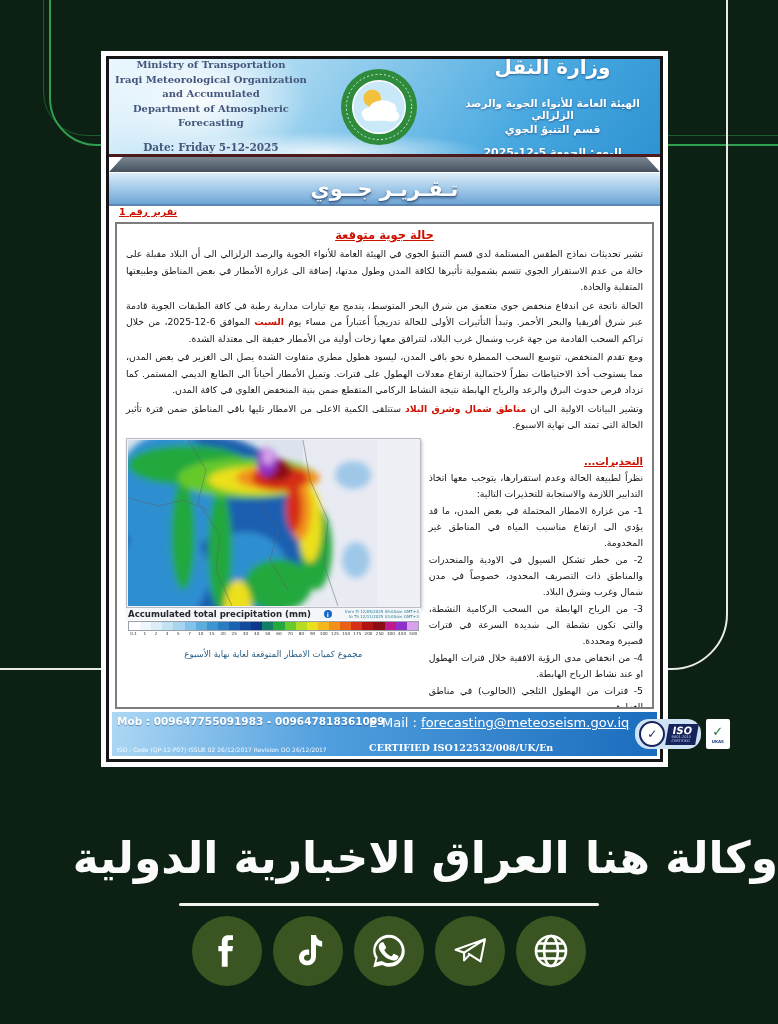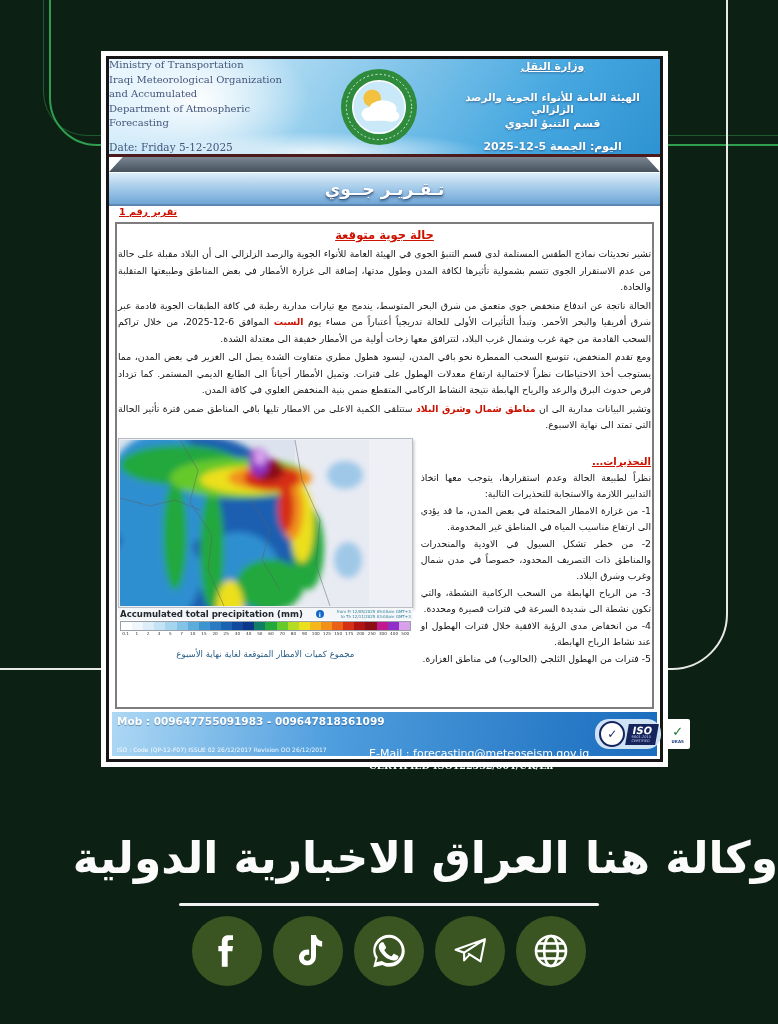--- a/index.html
+++ b/index.html
@@ -26,48 +26,48 @@
     display:flex;align-items:center;overflow:hidden;
   }
   .doc-header::before{
     content:"";position:absolute;left:-20px;top:-30px;width:220px;height:140px;
     background:radial-gradient(closest-side,rgba(255,255,255,.95),rgba(255,255,255,0));
   }
   .doc-header::after{
     content:"";position:absolute;left:40px;bottom:-18px;width:340px;height:40px;
     background:radial-gradient(closest-side,rgba(255,255,255,.8),rgba(255,255,255,0));
   }
-  .hdr-en{width:37%;color:#44567c;font-family:"DejaVu Serif",serif;
-    font-weight:normal;font-size:10px;line-height:1.45;position:relative;z-index:1;}
+  .hdr-en{width:37%;text-align:center;color:#44567c;font-family:"DejaVu Serif",serif;
+    font-weight:bold;font-size:10px;line-height:1.45;position:relative;z-index:1;}
   .hdr-en .en-date{margin-top:9px;font-size:10.5px;}
   .hdr-logo{width:24%;display:flex;justify-content:center;position:relative;z-index:1;}
   .hdr-ar{width:39%;text-align:center;color:#fff;font-weight:bold;direction:rtl;
     text-shadow:0 1px 2px rgba(20,40,90,.55);position:relative;z-index:1;}
-  .hdr-ar .ar-ministry{font-size:11px;margin-bottom:18px;text-decoration:underline;}
+  .hdr-ar .ar-ministry{font-size:20px;margin-bottom:18px;}
   .hdr-ar .ar-org{font-size:10.5px;margin-bottom:2px;}
   .hdr-ar .ar-dept{font-size:11px;}
   .hdr-ar .ar-date{font-size:11px;margin-top:10px;}
 
   .maroon-line{position:absolute;left:0;right:0;top:95px;height:3px;background:#4c1a1a;}
   .slate-band{position:absolute;left:0;right:0;top:98px;height:15px;
     background:linear-gradient(#7a8793,#45515c);
     clip-path:polygon(2.5% 0,97.5% 0,100% 100%,0 100%);}
   .banner{position:absolute;left:0;right:0;top:113px;height:31px;
     background:linear-gradient(#dcedf9 0%,#a8cdeb 45%,#6fa6d6 100%);
     border-top:1px solid #fff;border-bottom:2px solid #5d87b3;
     display:flex;align-items:center;justify-content:center;}
-  .banner-title{color:#fff;font-weight:bold;font-size:17px;letter-spacing:1px;
+  .banner-title{color:#fff;font-weight:bold;font-size:21px;letter-spacing:1px;
     text-shadow:0 1px 0 #3c5f86,0 2px 3px rgba(20,40,80,.6);}
   .report-no{position:absolute;left:10px;top:147px;color:#cc1100;font-size:9.5px;
     font-weight:bold;text-decoration:underline;}
 
   .content{
     position:absolute;left:6px;right:6px;top:163px;bottom:50px;
     border:2px solid #7d7d7d;background:#fff;direction:rtl;
-    padding:3px 1px;box-sizing:border-box;overflow:hidden;
+    padding:3px 9px;box-sizing:border-box;overflow:hidden;
   }
   .sec-title{text-align:center;color:#cc1100;font-weight:bold;font-size:11.5px;
     text-decoration:underline;margin:1px 0 4px;}
   .para{font-size:9.3px;line-height:1.78;text-align:justify;color:#141414;margin:0 0 2px;}
   .red{color:#cc1100;font-weight:bold;}
   .cols{display:flex;gap:8px;margin-top:4px;}
   .col-warn{flex:1 1 50%;}
   .warn-head{color:#cc1100;font-weight:bold;font-size:10px;text-decoration:underline;margin:18px 0 3px;}
   .warn-text{font-size:9.3px;line-height:1.72;text-align:justify;color:#141414;}
   .warn-item{font-size:9.3px;line-height:1.72;text-align:justify;color:#141414;margin-top:1px;}
@@ -88,21 +88,21 @@
 
   .doc-footer{
     position:absolute;left:3px;right:3px;bottom:3px;height:44px;
     background:linear-gradient(100deg,#aed8f4 0%,#4f9ede 40%,#1a6cbd 100%);
     color:#fff;display:flex;align-items:stretch;padding:3px 5px;box-sizing:border-box;gap:6px;
   }
   .ft-left{width:46%;display:flex;flex-direction:column;justify-content:space-between;}
   .ft-mob{font-size:10.5px;font-weight:bold;text-shadow:0 1px 1px rgba(0,30,80,.4);white-space:nowrap;}
   .ft-iso-line{font-size:6px;opacity:.95;white-space:nowrap;}
   .ft-mid{flex:1;display:flex;flex-direction:column;justify-content:space-between;}
-  .ft-email{font-size:11px;white-space:nowrap;margin-top:32px;}
+  .ft-email{font-size:13px;white-space:nowrap;}
   .ft-email a{color:#fff;text-decoration:underline;}
   .ft-cert{font-size:9.5px;font-weight:bold;font-family:"DejaVu Serif",serif;white-space:nowrap;}
   .ft-badges{display:flex;align-items:center;gap:5px;}
   .iso-badge{display:flex;align-items:center;background:#cfe3f5;border-radius:14px;padding:2px 4px;gap:2px;}
   .iso-circle{width:22px;height:22px;border-radius:50%;background:#fff;border:2px solid #16245e;
     display:flex;align-items:center;justify-content:center;color:#16245e;font-weight:bold;font-size:12px;}
   .iso-par{background:#16245e;transform:skewX(-10deg);padding:1px 5px;text-align:center;line-height:1.1;}
   .iso-par .iso-word{font-size:10px;font-weight:bold;color:#fff;}
   .iso-par .iso-std,.iso-par .iso-cert{font-size:3.6px;color:#cdd6f0;}
   .ukas-badge{width:24px;height:30px;background:#fff;border-radius:2px;display:flex;flex-direction:column;
@@ -165,21 +165,21 @@
     <span class="banner-title">تـقـريـر جــوي</span>
   </div>
   <span class="report-no">تقرير رقم 1</span>
 
   <div class="content">
     <div class="sec-title">حالة جوية متوقعة</div>
 
     <p class="para">تشير تحديثات نماذج الطقس المستلمة لدى قسم التنبؤ الجوي في الهيئة العامة للأنواء الجوية والرصد الزلزالي الى أن البلاد مقبلة على حالة من عدم الاستقرار الجوي تتسم بشمولية تأثيرها لكافة المدن وطول مدتها، إضافة الى غزارة الأمطار في بعض المناطق وطبيعتها المتقلبة والحادة.</p>
     <p class="para"><span>الحالة ناتجة عن اندفاع منخفض جوي متعمق من شرق البحر المتوسط، يندمج مع تيارات مدارية رطبة في كافة الطبقات الجوية قادمة عبر شرق أفريقيا والبحر الأحمر. وتبدأ التأثيرات الأولى للحالة تدريجياً أعتباراً من مساء يوم </span><span class="red">السبت</span><span> الموافق 6-12-2025، من خلال تراكم السحب القادمة من جهة غرب وشمال غرب البلاد، لتترافق معها زخات أولية من الأمطار خفيفة الى معتدلة الشدة.</span></p>
     <p class="para">ومع تقدم المنخفض، تتوسع السحب الممطرة نحو باقي المدن، ليسود هطول مطري متفاوت الشدة يصل الى الغزير في بعض المدن، مما يستوجب أخذ الاحتياطات نظراً لاحتمالية ارتفاع معدلات الهطول على فترات. وتميل الأمطار أحياناً الى الطابع الديمي المستمر. كما تزداد فرص حدوث البرق والرعد والرياح الهابطة نتيجة النشاط الركامي المتقطع ضمن بنية المنخفض العلوي في كافة المدن.</p>
-    <p class="para"><span>وتشير البيانات مدارية الى ان </span><span class="red">مناطق شمال وشرق البلاد</span><span> ستتلقى الكمية الاعلى من الامطار تليها باقي المناطق ضمن فترة تأثير الحالة التي تمتد الى نهاية الاسبوع.</span></p>
+    <p class="para"><span>وتشير البيانات الاولية الى ان </span><span class="red">مناطق شمال وشرق البلاد</span><span> ستتلقى الكمية الاعلى من الامطار تليها باقي المناطق ضمن فترة تأثير الحالة التي تمتد الى نهاية الاسبوع.</span></p>
 
     <div class="cols">
 
       <div class="col-warn">
         <div class="warn-head">التحذيرات...</div>
         <div class="warn-text">نظراً لطبيعة الحالة وعدم استقرارها، يتوجب معها اتخاذ التدابير اللازمة والاستجابة للتحذيرات التالية:</div>
         <div class="warn-item">1- من غزارة الامطار المحتملة في بعض المدن، ما قد يؤدي الى ارتفاع مناسيب المياه في المناطق غير المخدومة.</div>
         <div class="warn-item">2- من خطر تشكل السيول في الاودية والمنحدرات والمناطق ذات التصريف المحدود، خصوصاً في مدن شمال وغرب وشرق البلاد.</div>
         <div class="warn-item">3- من الرياح الهابطة من السحب الركامية النشطة، والتي تكون نشطة الى شديدة السرعة في فترات قصيرة ومحددة.</div>
         <div class="warn-item">4- من انخفاض مدى الرؤية الافقية خلال فترات الهطول او عند نشاط الرياح الهابطة.</div>
@@ -297,21 +297,21 @@
     </div>
   </div>
 
   <div class="doc-footer">
     <div class="ft-left">
       <div class="ft-mob">Mob : 009647755091983 - 009647818361099</div>
       <div class="ft-iso-line">ISO : Code (QP-12-F07)   ISSUE 02   26/12/2017 Revision   OO   26/12/2017</div>
     </div>
     <div class="ft-mid">
       <div class="ft-email"><span>E-Mail : </span><a href="#">forecasting@meteoseism.gov.iq</a></div>
-      <div class="ft-cert">CERTIFIED ISO122532/004/UK/En</div>
+      <div class="ft-cert">CERTIFIED ISO122532/008/UK/En</div>
     </div>
     <div class="ft-badges">
       <div class="iso-badge">
         <div class="iso-circle">✓</div>
         <div class="iso-par">
           <div class="iso-word">ISO</div>
           <div class="iso-std">9001:2015</div>
           <div class="iso-cert">CERTIFIED</div>
         </div>
       </div>

